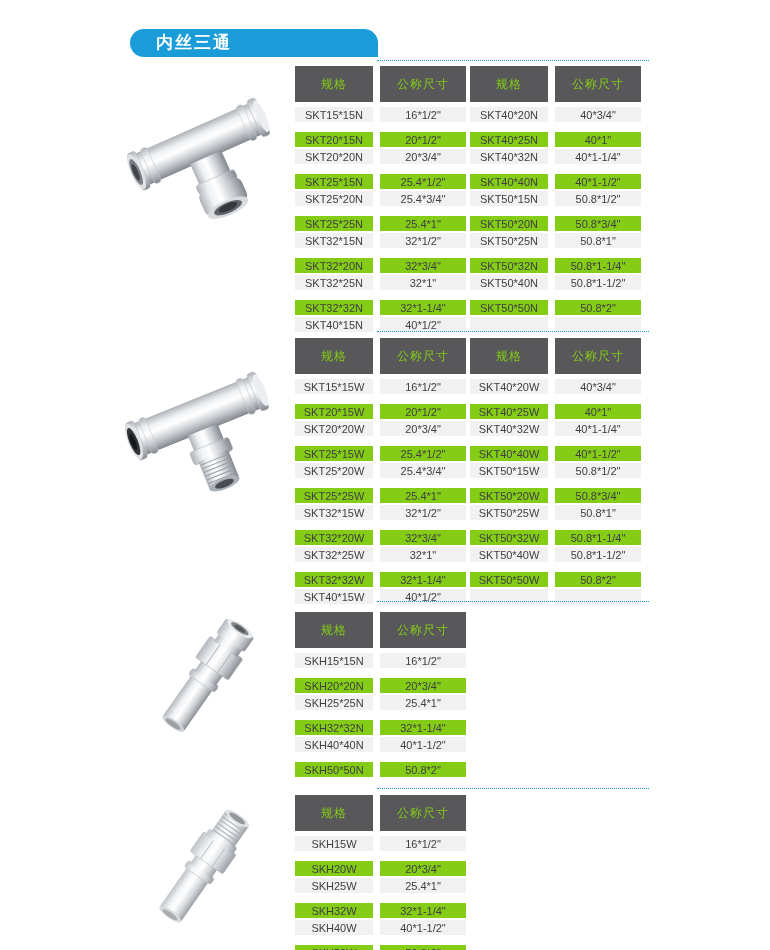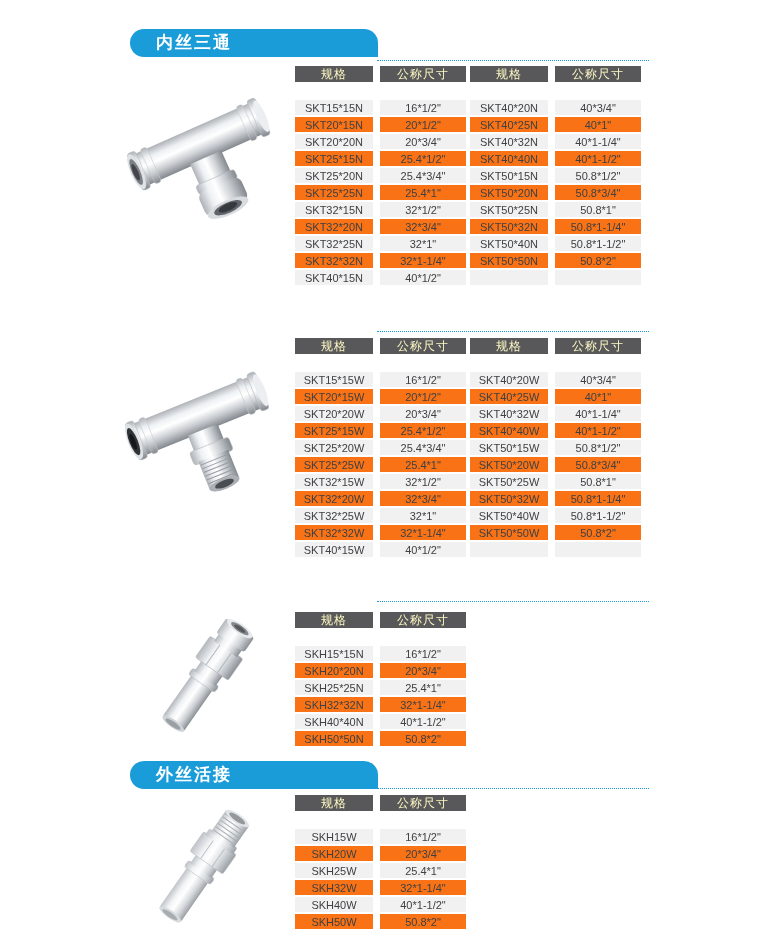--- a/index.html
+++ b/index.html
@@ -15,29 +15,29 @@
     letter-spacing:2px;
   }
   .banner .t { margin-left:26px; }
   
   .rule {
     position:absolute; height:0; border-top:1px dotted #1a9cd9; width:272px; left:377px;
   }
   
   .ptable { position:absolute; display:grid; grid-template-columns:78px 86px; gap:2px 7px; }
   .th {
-    height:16px; background:#58585a; color:#fef9c3; font-size:12px;
+    height:36px; background:#58585a; color:#84cc16; font-size:12px;
     display:flex; align-items:center; justify-content:center;
-    letter-spacing:1px; margin-bottom:16px;
+    letter-spacing:1px; margin-bottom:3px;
   }
   .td {
     height:15px; background:#f1f1f2; color:#3f4043; font-size:11px;
     display:flex; align-items:center; justify-content:center; white-space:nowrap;
   }
-  .td.alt { background:#f97316; }
+  .td.alt { background:#84cc16;margin-top:8px; }
   .pimg { position:absolute; }
 </style>
 </head>
 <body>
 
 <div class="page">
 
   <div class="banner" style="top:29px">
     <span class="t">内丝三通</span>
   </div>
@@ -261,23 +261,20 @@
       <div class="td">SKH25*25N</div>
       <div class="td">25.4*1"</div>
       <div class="td alt">SKH32*32N</div>
       <div class="td alt">32*1-1/4"</div>
       <div class="td">SKH40*40N</div>
       <div class="td">40*1-1/2"</div>
       <div class="td alt">SKH50*50N</div>
       <div class="td alt">50.8*2"</div>
     </div>
 
-  <div class="banner" style="top:761px">
-    <span class="t">外丝活接</span>
-  </div>
   <div class="rule" style="top:788px"></div>
 
   <svg class="pimg" style="left:134px;top:795px" width="140" height="142" viewBox="0 0 140 142" opacity="0.95">
     <defs>
       <linearGradient id="dV" x1="0" y1="0" x2="0" y2="1">
         <stop offset="0" stop-color="#bcc0c5"></stop>
           <stop offset="0.28" stop-color="#f2f4f6"></stop>
         <stop offset="0.48" stop-color="#ffffff"></stop>
           <stop offset="0.75" stop-color="#d3d7db"></stop>
         <stop offset="1" stop-color="#969ba1"></stop>

